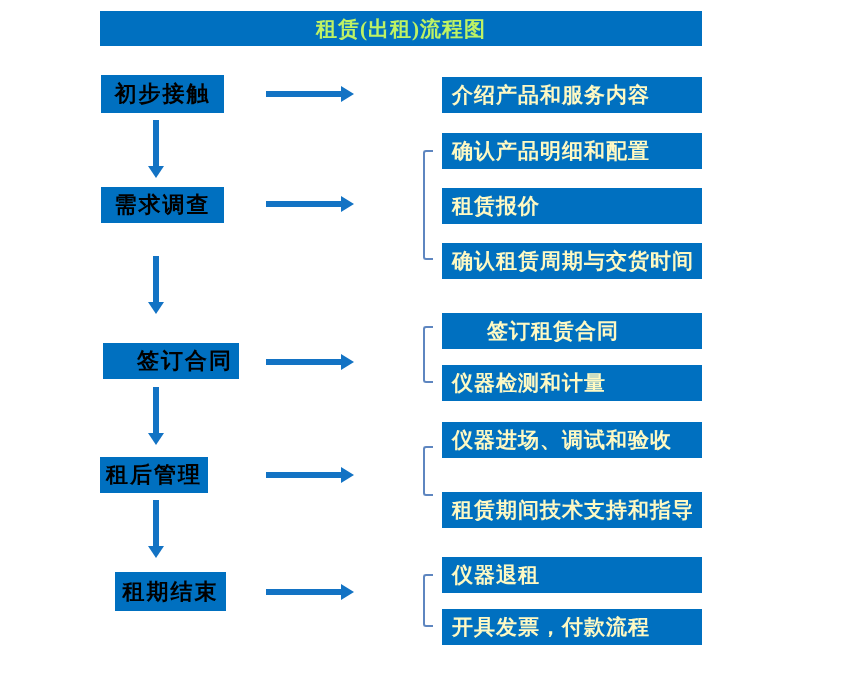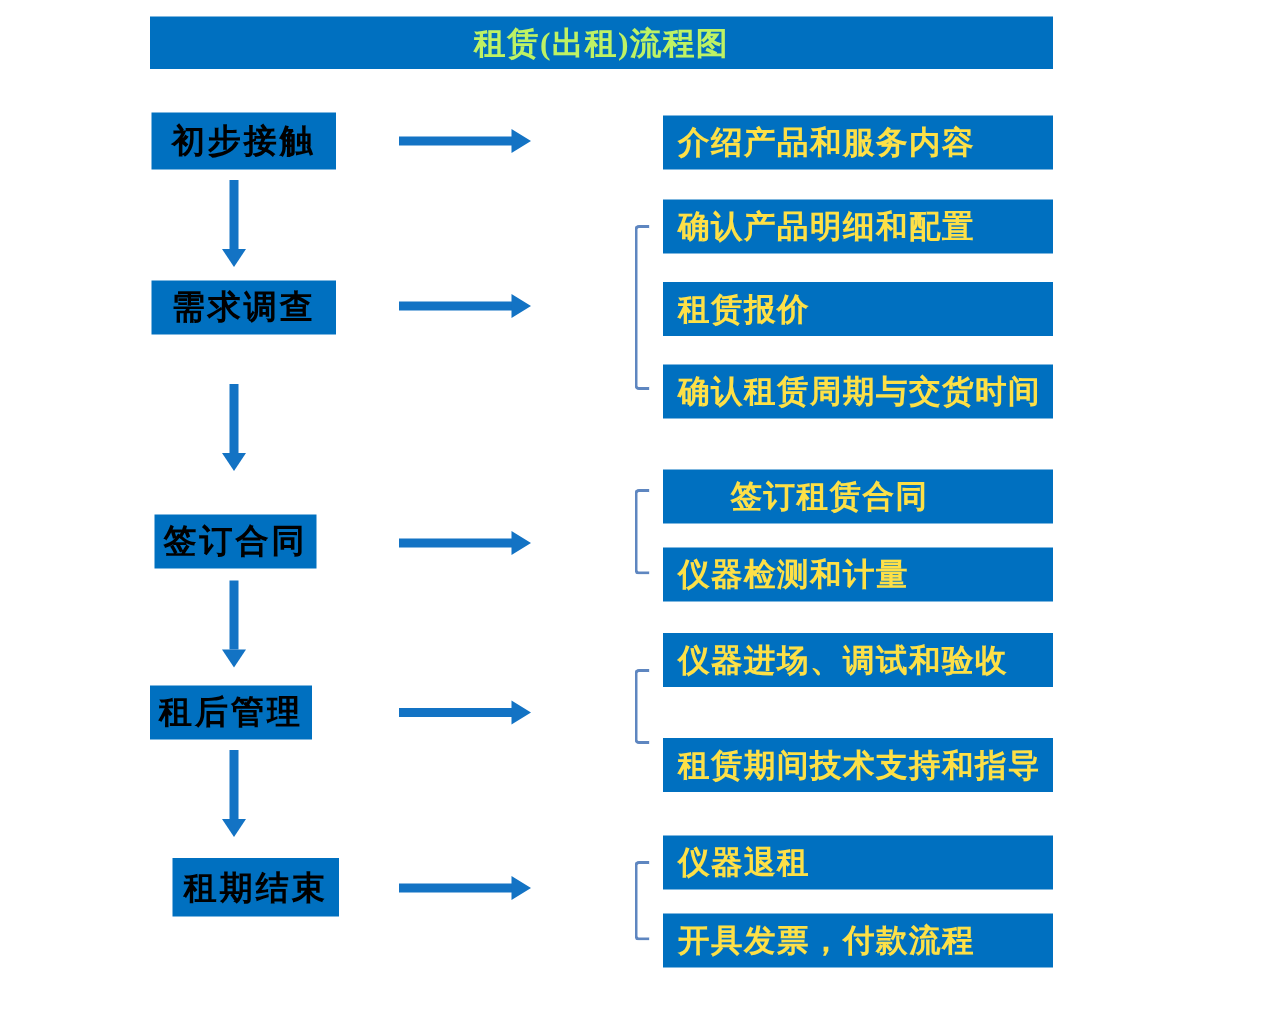--- a/index.html
+++ b/index.html
@@ -11,21 +11,21 @@
     position:absolute;left:100px;top:11px;width:602px;height:35px;
     background:#0070C0;color:#bef264;font-weight:bold;font-size:21px;
     display:flex;align-items:center;justify-content:center;letter-spacing:1px;
   }
   .step-box{
     position:absolute;background:#0070C0;color:#000000;font-weight:bold;font-size:22px;
     display:flex;align-items:center;justify-content:center;letter-spacing:2px;
   }
   .detail-box{
     position:absolute;left:442px;width:260px;height:36px;box-sizing:border-box;
-    background:#0070C0;color:#fde047;font-weight:bold;font-size:21px;
+    background:#0070C0;color:#fef9c3;font-weight:bold;font-size:21px;
     display:flex;align-items:center;padding-left:10px;letter-spacing:1px;
   }
   .varrow{position:absolute;width:16px;}
   .varrow .vstem{position:absolute;left:5px;top:0;width:6px;height:calc(100% - 12px);background:#1373C4;}
   .varrow .vhead{position:absolute;bottom:0;left:0;width:0;height:0;
     border-left:8px solid transparent;border-right:8px solid transparent;border-top:12px solid #1373C4;}
   .harrow{position:absolute;width:88px;height:16px;}
   .harrow .hstem{position:absolute;left:0;top:5px;width:76px;height:6px;background:#1373C4;}
   .harrow .hhead{position:absolute;right:0;top:0;width:0;height:0;
     border-top:8px solid transparent;border-bottom:8px solid transparent;border-left:13px solid #1373C4;}
@@ -36,21 +36,21 @@
 </style>
 </head>
 <body>
 
 <div class="canvas">
 
   <div class="title-bar">租赁(出租)流程图</div>
 
   <div class="step-box" style="left:101px;top:75px;width:123px;height:38px;">初步接触</div>
   <div class="step-box" style="left:101px;top:187px;width:123px;height:36px;">需求调查</div>
-  <div class="step-box" style="left:103px;top:343px;width:108px;height:36px;">签订合同</div>
+  <div class="step-box" style="left:103px;top:343px;width:108px;height:36px;padding-left:28px;">签订合同</div>
   <div class="step-box" style="left:100px;top:457px;width:108px;height:36px;">租后管理</div>
   <div class="step-box" style="left:99px;top:572px;width:111px;height:39px;margin-left:16px;">租期结束</div>
 
   <div class="varrow" style="left:148px;top:120px;height:58px;">
     <div class="vstem"></div>
     <div class="vhead"></div>
   </div>
   <div class="varrow" style="left:148px;top:256px;height:58px;">
     <div class="vstem"></div>
     <div class="vhead"></div>

